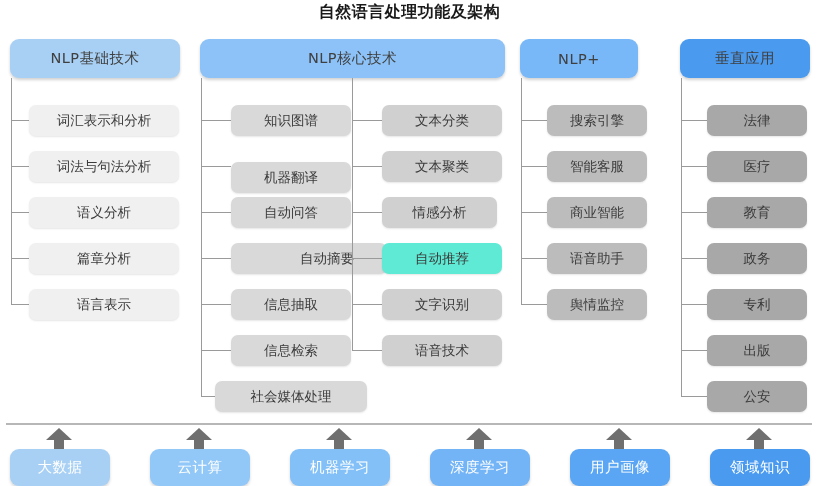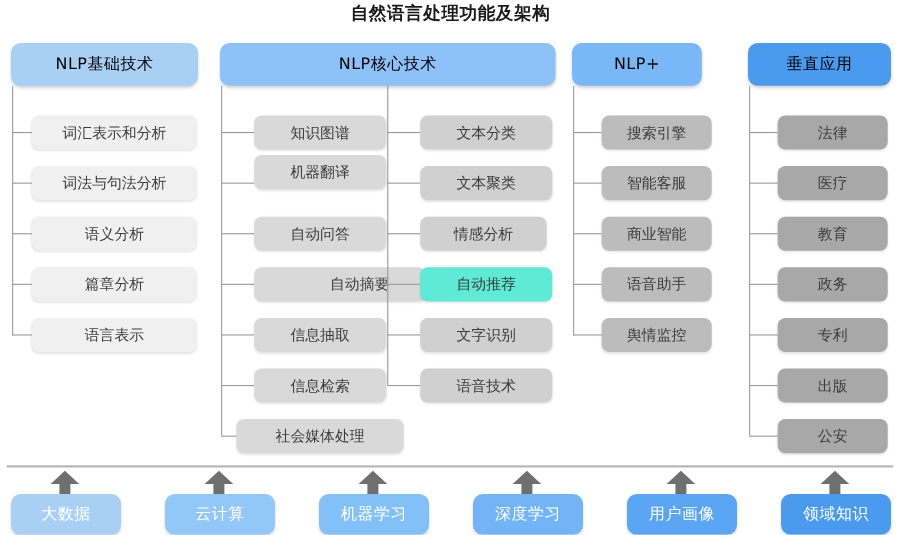--- a/index.html
+++ b/index.html
@@ -29,21 +29,21 @@
   }
 
   
   .column {
     position: absolute;
   }
   .col-header {
     position: absolute;
     height: 39px;
     border-radius: 9px;
-    color: #000000;
+    color: #404040;
     font-size: 14.5px;
     display: flex;
     align-items: center;
     justify-content: center;
     box-shadow: 0 2px 3px rgba(0,0,0,0.18);
     letter-spacing: 0.5px;
   }
 
   .item {
     position: absolute;
@@ -143,21 +143,21 @@
   <div class="vline" style="left:201px; top:78px; height:318px;"></div>
   <div class="hline" style="left:201px; top:120px; width:30px;"></div>
   <div class="hline" style="left:201px; top:166px; width:30px;"></div>
   <div class="hline" style="left:201px; top:212px; width:30px;"></div>
   <div class="hline" style="left:201px; top:258px; width:30px;"></div>
   <div class="hline" style="left:201px; top:304px; width:30px;"></div>
   <div class="hline" style="left:201px; top:350px; width:30px;"></div>
   <div class="hline" style="left:201px; top:396px; width:30px;"></div>
 
   <div class="item" style="left:231px; top:105px; width:120px; background:#d9d9d9;">知识图谱</div>
-  <div class="item" style="left:231px; top:141px; width:120px; background:#d9d9d9;">机器翻译</div>
+  <div class="item" style="left:231px; top:162px; width:120px; background:#d9d9d9;">机器翻译</div>
   <div class="item" style="left:231px; top:197px; width:120px; background:#d9d9d9;">自动问答</div>
   <div class="item" style="left:231px; top:243px; width:120px; background:#d9d9d9;padding-left:36px;">自动摘要</div>
   <div class="item" style="left:231px; top:289px; width:120px; background:#d9d9d9;">信息抽取</div>
   <div class="item" style="left:231px; top:335px; width:120px; background:#d9d9d9;">信息检索</div>
   <div class="item" style="left:215px; top:381px; width:152px; background:#d9d9d9;">社会媒体处理</div>
 
   <div class="vline" style="left:352px; top:78px; height:272px;"></div>
   <div class="hline" style="left:352px; top:120px; width:30px;"></div>
   <div class="hline" style="left:352px; top:166px; width:30px;"></div>
   <div class="hline" style="left:352px; top:212px; width:30px;"></div>

